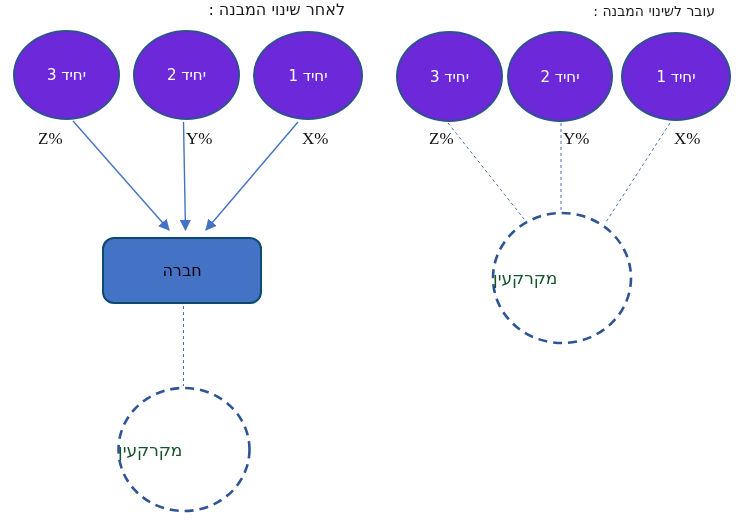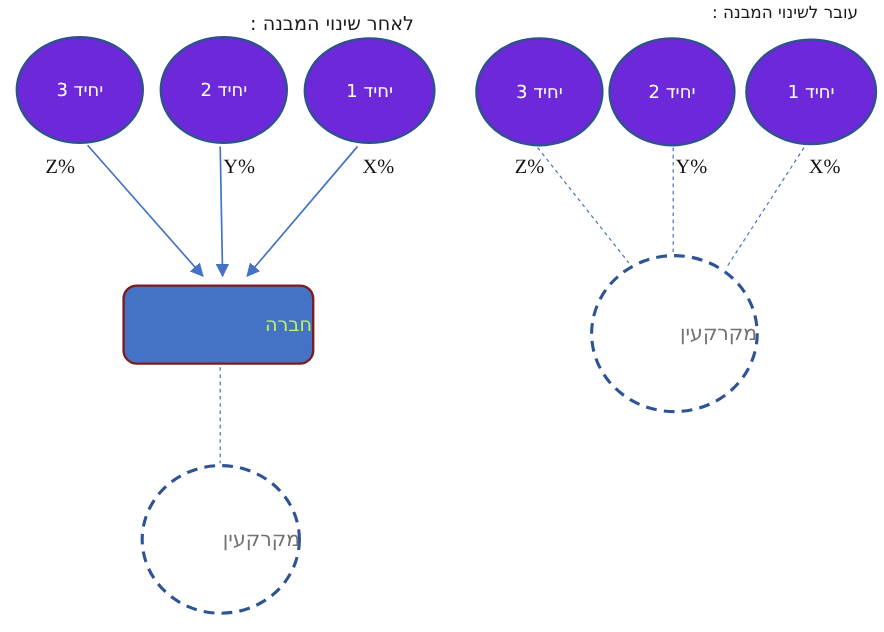--- a/index.html
+++ b/index.html
@@ -5,21 +5,21 @@
   html,body{margin:0;padding:0;background:#fff;}
   .canvas{
     position:relative;width:737px;height:527px;background:#ffffff;overflow:hidden;
     font-family:"DejaVu Sans",sans-serif;
   }
   .lines{position:absolute;left:0;top:0;z-index:1;}
   .title{
     position:absolute;z-index:3;color:#1a1a1a;direction:rtl;text-align:right;
     font-family:"DejaVu Sans",sans-serif;white-space:nowrap;
   }
-  .title-after{left:145px;top:10px;width:200px;font-size:16px;}
+  .title-after{left:145px;top:0;width:200px;font-size:16px;}
   .title-before{left:525px;top:3px;width:190px;font-size:14px;}
   .unit{
     position:absolute;z-index:2;border-radius:50%;
     background:#6d28d9;border:2px solid #2F528F;box-sizing:border-box;
     display:flex;align-items:center;justify-content:center;
     color:#ffffff;font-size:15px;direction:rtl;
   }
   .unit-a3{left:13px;top:30px;width:107px;height:90px;}
   .unit-a2{left:133px;top:30px;width:107px;height:90px;}
   .unit-a1{left:253px;top:31px;width:110px;height:89px;}
@@ -31,26 +31,26 @@
     font-family:"Liberation Serif","DejaVu Serif",serif;font-size:17px;white-space:nowrap;
   }
   .share-az{left:38px;top:129px;}
   .share-ay{left:186px;top:129px;}
   .share-ax{left:302px;top:129px;}
   .share-bz{left:429px;top:129px;}
   .share-by{left:563px;top:129px;}
   .share-bx{left:674px;top:129px;}
   .company{
     position:absolute;z-index:2;left:102px;top:237px;width:160px;height:67px;
-    background:#4472C4;border:2px solid #7f1d1d;border-radius:12px;box-sizing:border-box;
-    display:flex;align-items:center;justify-content:flex-start;
-    color:#bef264;font-size:16px;direction:rtl;
+    background:#4472C4;border:2px solid #0c4a6e;border-radius:12px;box-sizing:border-box;
+    display:flex;align-items:center;justify-content:center;
+    color:#000000;font-size:16px;direction:rtl;
   }
   .asset-label{
-    position:absolute;z-index:3;color:#737373;font-size:17px;text-align:right;direction:rtl;
+    position:absolute;z-index:3;color:#14532d;font-size:17px;text-align:left;direction:rtl;
   }
   .asset-after{left:118px;top:440px;width:132px;}
   .asset-before{left:493px;top:268px;width:138px;}
 </style>
 </head>
 <body>
 
 <div class="canvas">
 
   <svg class="lines" width="737" height="527" viewBox="0 0 737 527">

